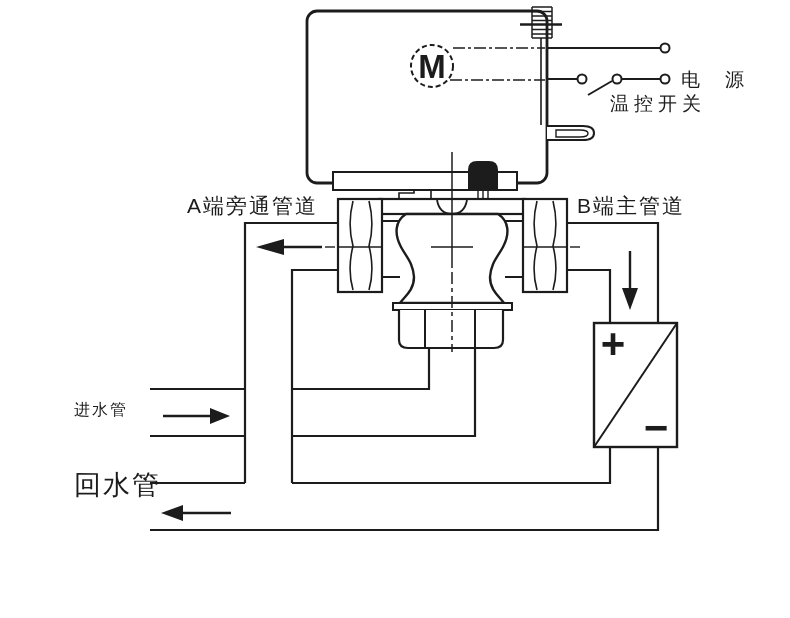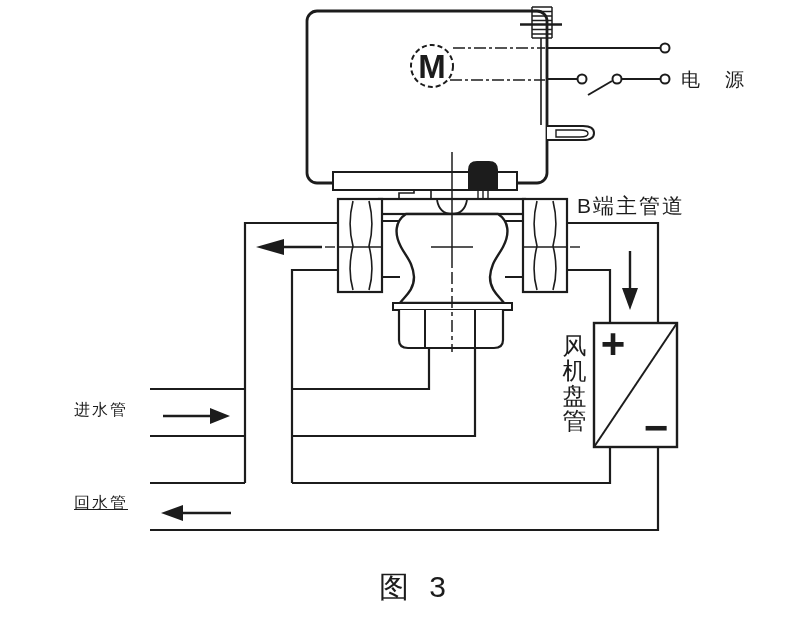--- a/index.html
+++ b/index.html
@@ -5,21 +5,21 @@
   html,body{margin:0;padding:0;background:#fff;}
   #stage{position:relative;width:790px;height:618px;background:#ffffff;overflow:hidden;
          font-family:"Liberation Sans","DejaVu Sans",sans-serif;color:#1c1c1c;}
   #stage svg{position:absolute;left:0;top:0;}
   .lbl{position:absolute;white-space:pre;line-height:1.15;}
   .lbl-a{left:187px;top:194px;font-size:21px;letter-spacing:2px;}
   .lbl-b{left:577px;top:194px;font-size:21px;letter-spacing:2px;}
   .lbl-power{left:681px;top:69px;font-size:19px;letter-spacing:3px;}
   .lbl-thermo{left:610px;top:93px;font-size:19px;letter-spacing:5px;}
   .lbl-inlet{left:74px;top:401px;font-size:16px;letter-spacing:2px;}
-  .lbl-return{left:74px;top:494px;font-size:16px;letter-spacing:2px;text-decoration:underline;}
+  .lbl-return{left:74px;top:470px;font-size:27px;letter-spacing:2px;}
   .lbl-fancoil{left:561px;top:333px;width:27px;font-size:24px;line-height:25px;
                word-break:break-all;white-space:normal;text-align:center;}
   .lbl-plus{left:596px;top:323px;width:34px;font-size:42px;font-weight:bold;
             text-align:center;line-height:42px;}
   .lbl-minus{left:639px;top:407px;width:34px;font-size:42px;font-weight:bold;
              text-align:center;line-height:42px;}
   .lbl-motor{left:412px;top:49px;width:40px;height:36px;font-size:33px;font-weight:bold;
              text-align:center;line-height:36px;}
   .lbl-caption{left:330px;top:570px;width:165px;font-size:30px;text-align:center;
                word-spacing:12px;}
@@ -160,20 +160,20 @@
         <g>
           <line x1="182" y1="513" x2="231" y2="513" stroke-width="2.4"></line>
           <polygon points="161,513 183,505 183,521" fill="#1c1c1c" stroke="none"></polygon>
         </g>
       </g>
     </g>
   </svg>
 
   <div class="lbl lbl-motor">M</div>
   <div class="lbl lbl-power">电　源</div>
+  <div class="lbl lbl-thermo">温控开关</div>
+  <div class="lbl lbl-a">A端旁通管道</div>
   <div class="lbl lbl-b">B端主管道</div>
   <div class="lbl lbl-inlet">进水管</div>
   <div class="lbl lbl-return">回水管</div>
-  <div class="lbl lbl-fancoil">风机盘管</div>
   <div class="lbl lbl-plus">+</div>
   <div class="lbl lbl-minus">−</div>
-  <div class="lbl lbl-caption">图 3</div>
 </div>
 
 </body></html>

